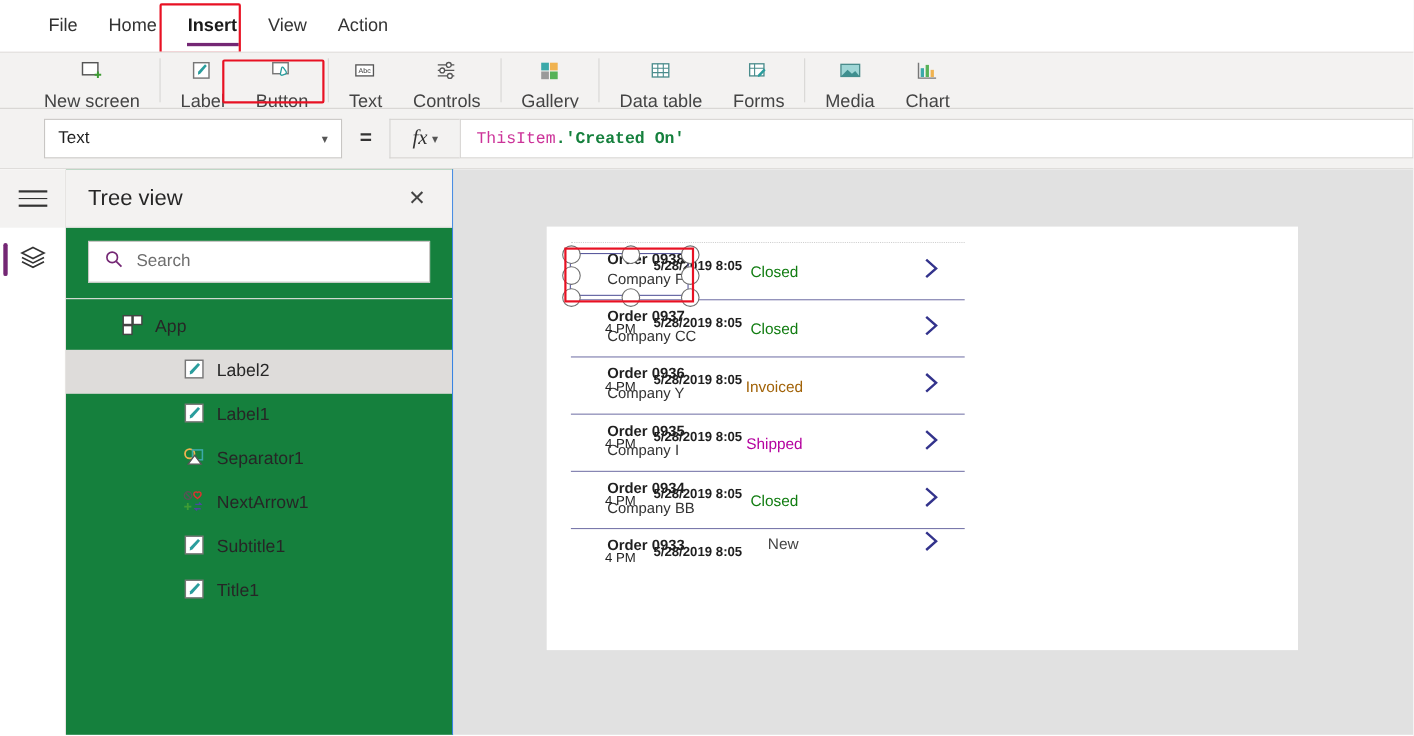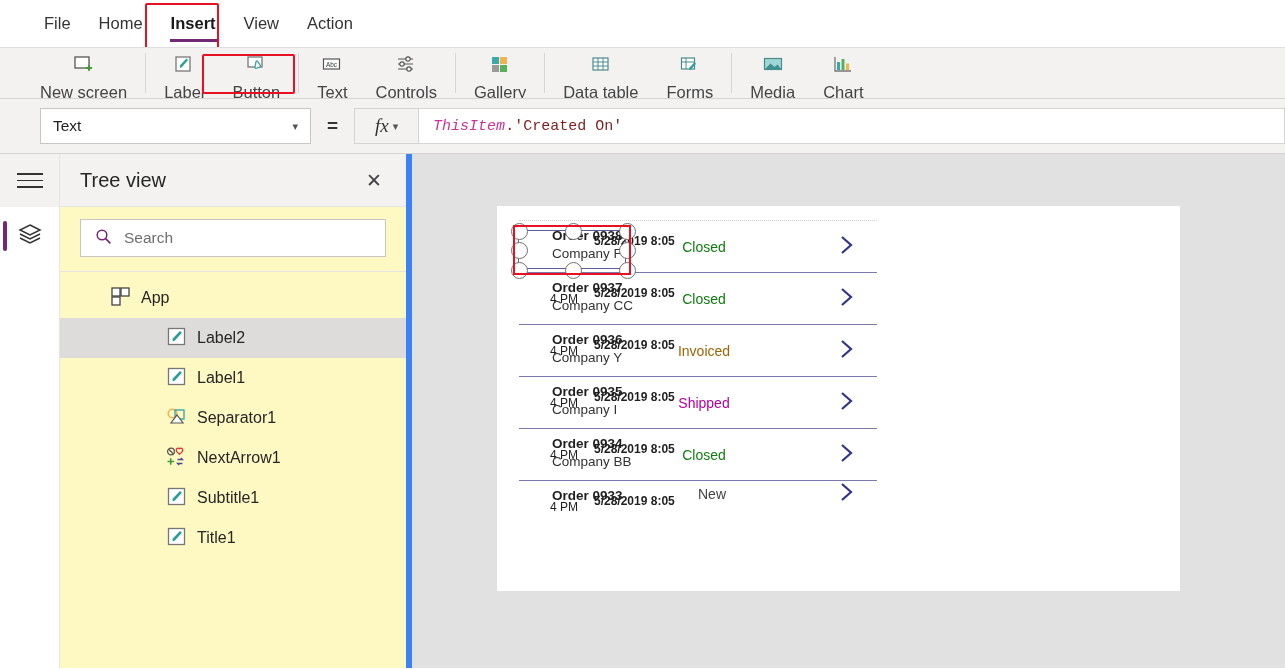--- a/index.html
+++ b/index.html
@@ -141,22 +141,22 @@
     background: #ffffff;
     border: 1px solid #d6d4d2;
     display: flex;
     align-items: center;
     padding-left: 14px;
     font-family: "Liberation Mono", monospace;
     font-size: 15px;
     white-space: nowrap;
     overflow: hidden;
   }
-  .tok-ident { color: #cc3399; font-style: italic; }
-  .tok-plain { color: #7f1d1d; }
+  .tok-ident { color: #cc3399; }
+  .tok-plain { color: #15803d; font-weight: bold; }
 
   
   .workspace {
     display: flex;
     height: 514px;
     background: #ffffff;
   }
 
   
   .rail {
@@ -194,22 +194,22 @@
     left: 3px; top: 14px;
     width: 4px; height: 30px;
     background: #742774;
     border-radius: 2px;
   }
 
   
   .treepanel {
     width: 352px;
     flex: none;
-    background: #fef9c3;
-    border-right: 6px solid #3b82f6;
+    background: #15803d;
+    border-right: 1px solid #3b82f6;
     display: flex;
     flex-direction: column;
   }
   .tree-head {
     height: 53px;
     display: flex;
     align-items: center;
     justify-content: space-between;
     padding: 0 24px 0 20px;
     border-bottom: 1px solid #e6e4e2;

